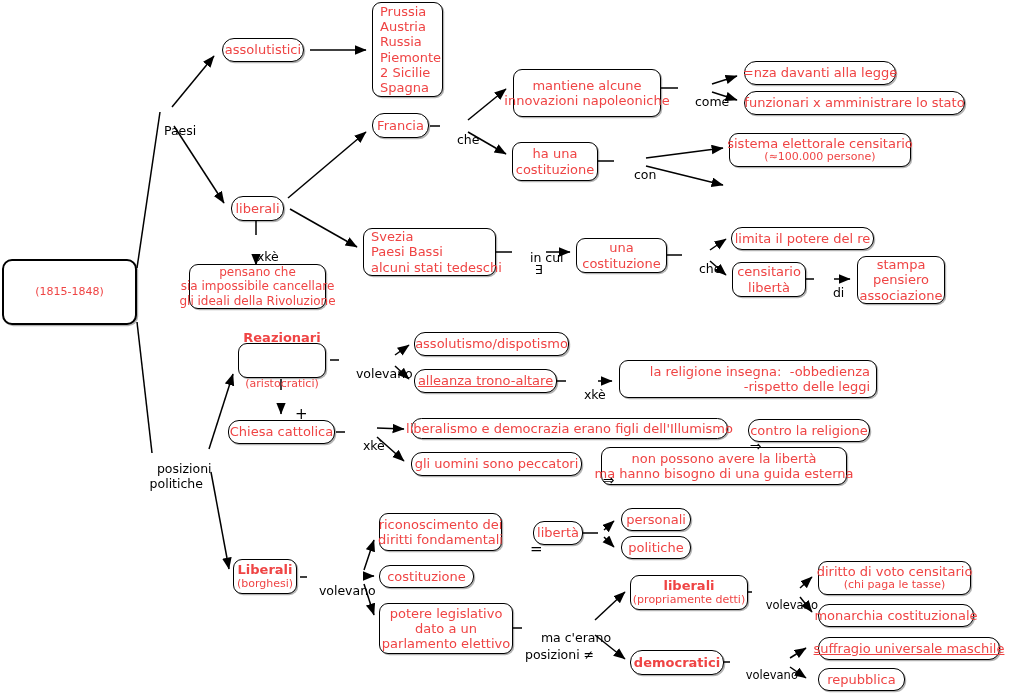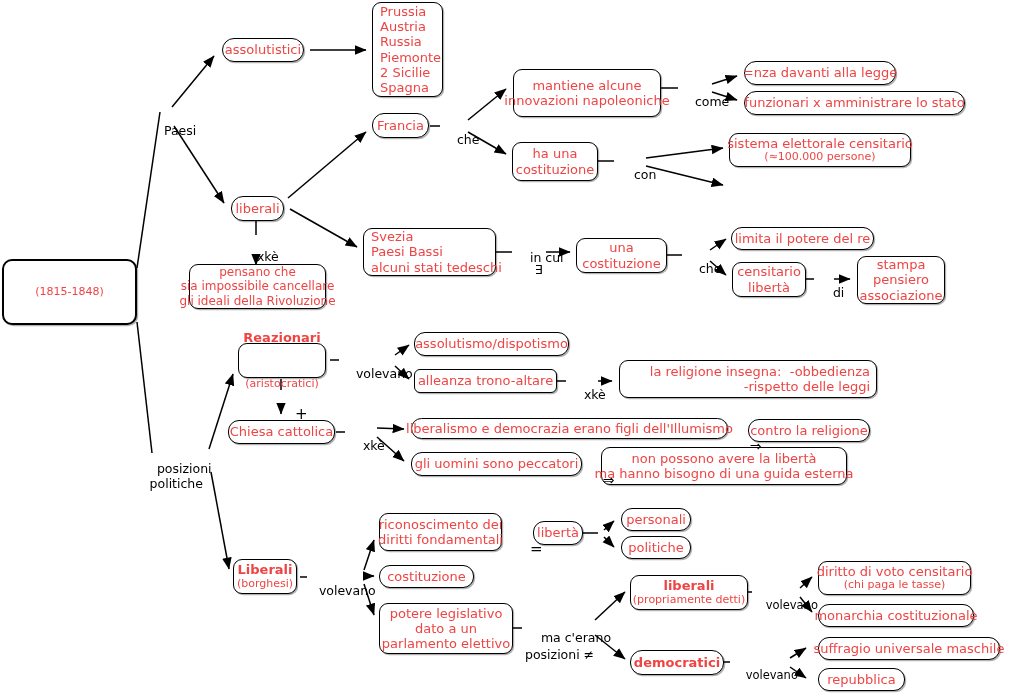--- a/index.html
+++ b/index.html
@@ -236,21 +236,21 @@
 
   <div class="node bold" style="left:238px; top:343px; width:88px; height:35px;gap:32px;">
     <span class="main" style="font-weight:bold;">Reazionari</span>
     <span class="sub">(aristocratici)</span>
   </div>
 
   <div class="node" style="left:414px; top:332px; width:155px; height:24px; border-radius:11px;">
     <span>assolutismo/dispotismo</span>
   </div>
 
-  <div class="node" style="left:414px; top:369px; width:143px; height:24px; border-radius:6px;">
+  <div class="node" style="left:414px; top:369px; width:143px; height:24px; border-radius:11px;text-decoration:underline;">
     <span>alleanza trono-altare</span>
   </div>
 
   <div class="node left" style="left:619px; top:360px; width:258px; height:38px; align-items:flex-start; padding-left:7px; text-align:right;">
     <span style="display:block; width:100%; text-align:right;">la religione insegna:  -obbedienza
 -rispetto delle leggi</span>
   </div>
 
   <div class="node" style="left:228px; top:420px; width:107px; height:24px; border-radius:11px;">
     <span>Chiesa cattolica</span>
@@ -316,21 +316,21 @@
 
   <div class="node" style="left:818px; top:561px; width:153px; height:34px;">
     <span>diritto di voto censitario</span>
     <span class="sub">(chi paga le tasse)</span>
   </div>
 
   <div class="node" style="left:818px; top:604px; width:156px; height:23px; border-radius:11px;">
     <span>monarchia costituzionale</span>
   </div>
 
-  <div class="node" style="left:818px; top:637px; width:182px; height:23px; border-radius:11px;">
+  <div class="node" style="left:818px; top:637px; width:182px; height:23px; border-radius:11px;text-decoration:underline;">
     <span>suffragio universale maschile</span>
   </div>
 
   <div class="node" style="left:818px; top:668px; width:87px; height:23px; border-radius:11px;">
     <span>repubblica</span>
   </div>
 
   <div class="label" style="left:148px; top:110px;">
     <span>Paesi</span>
   </div>

